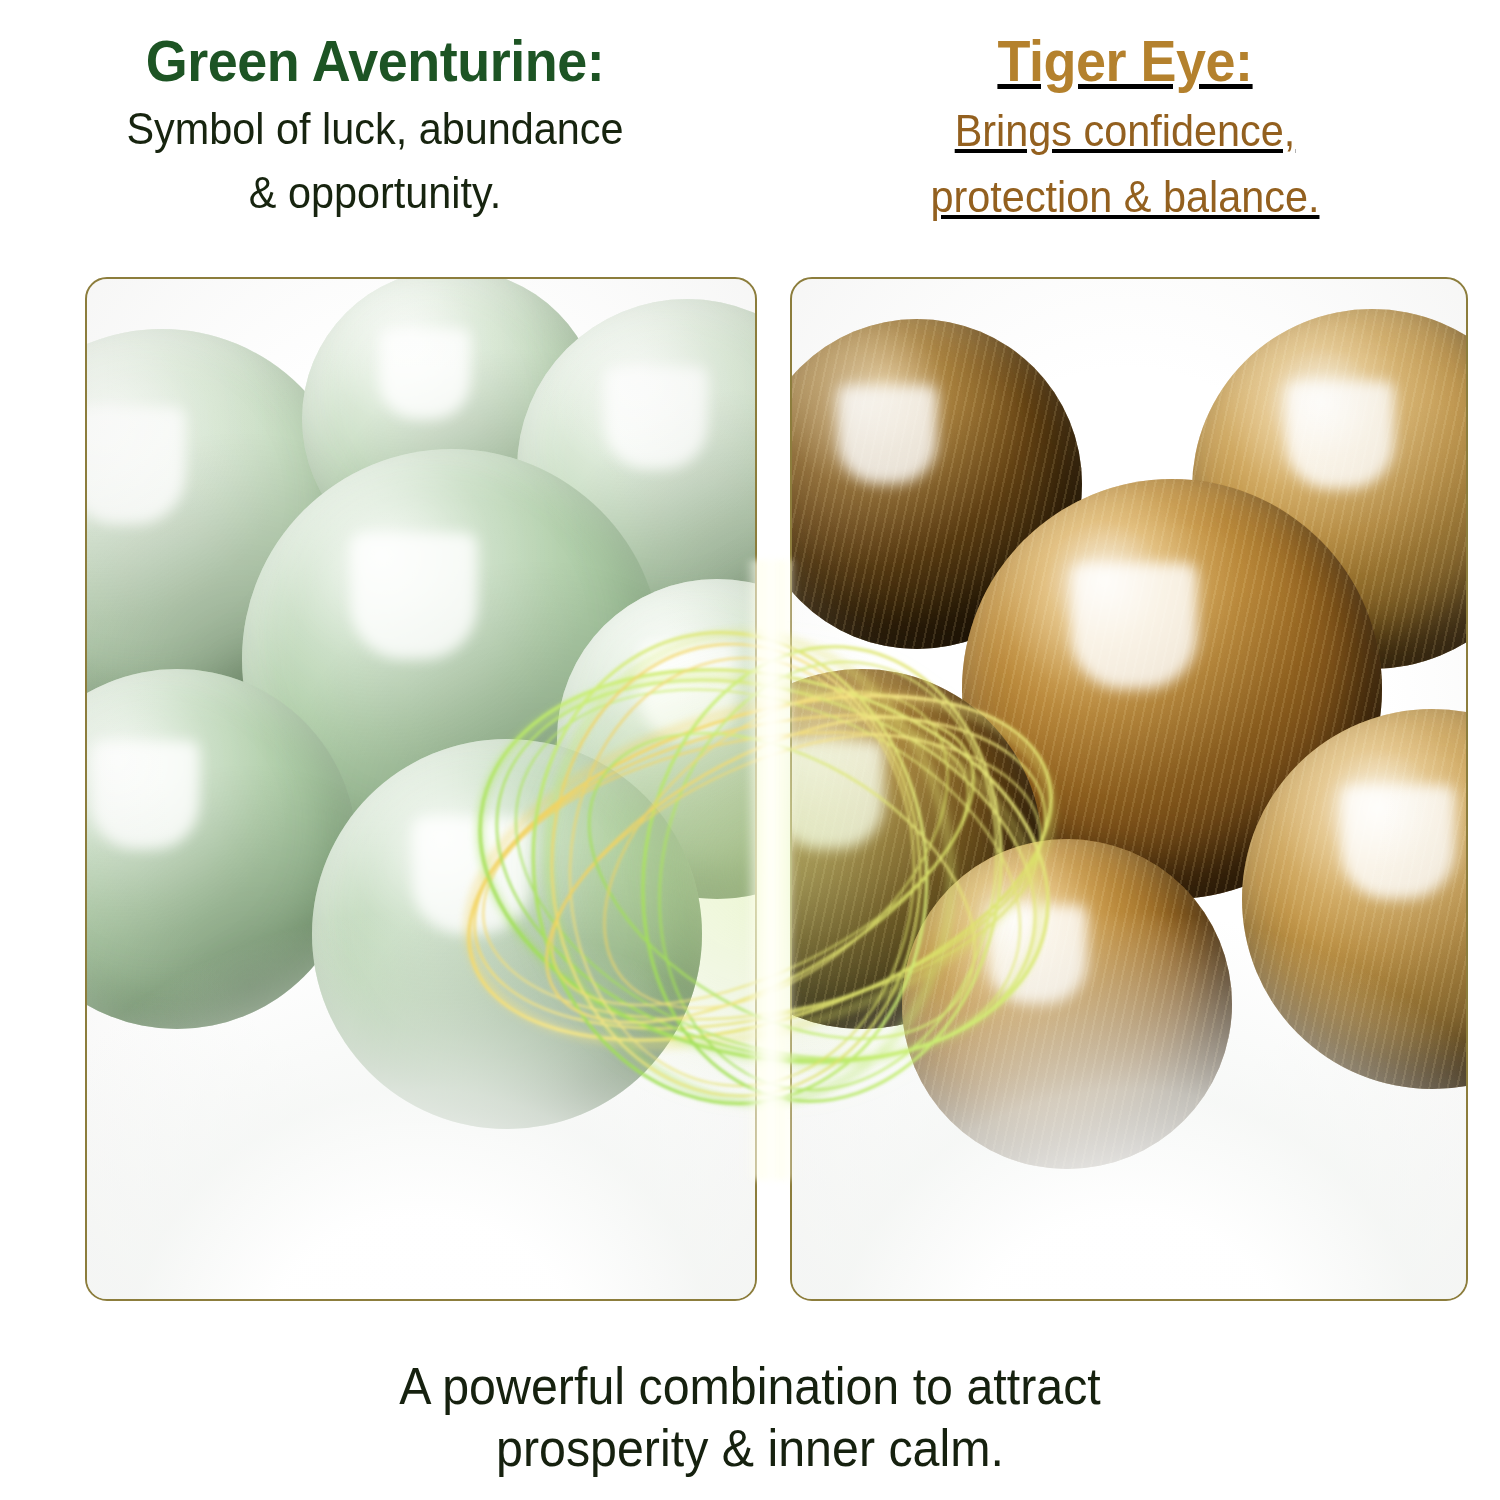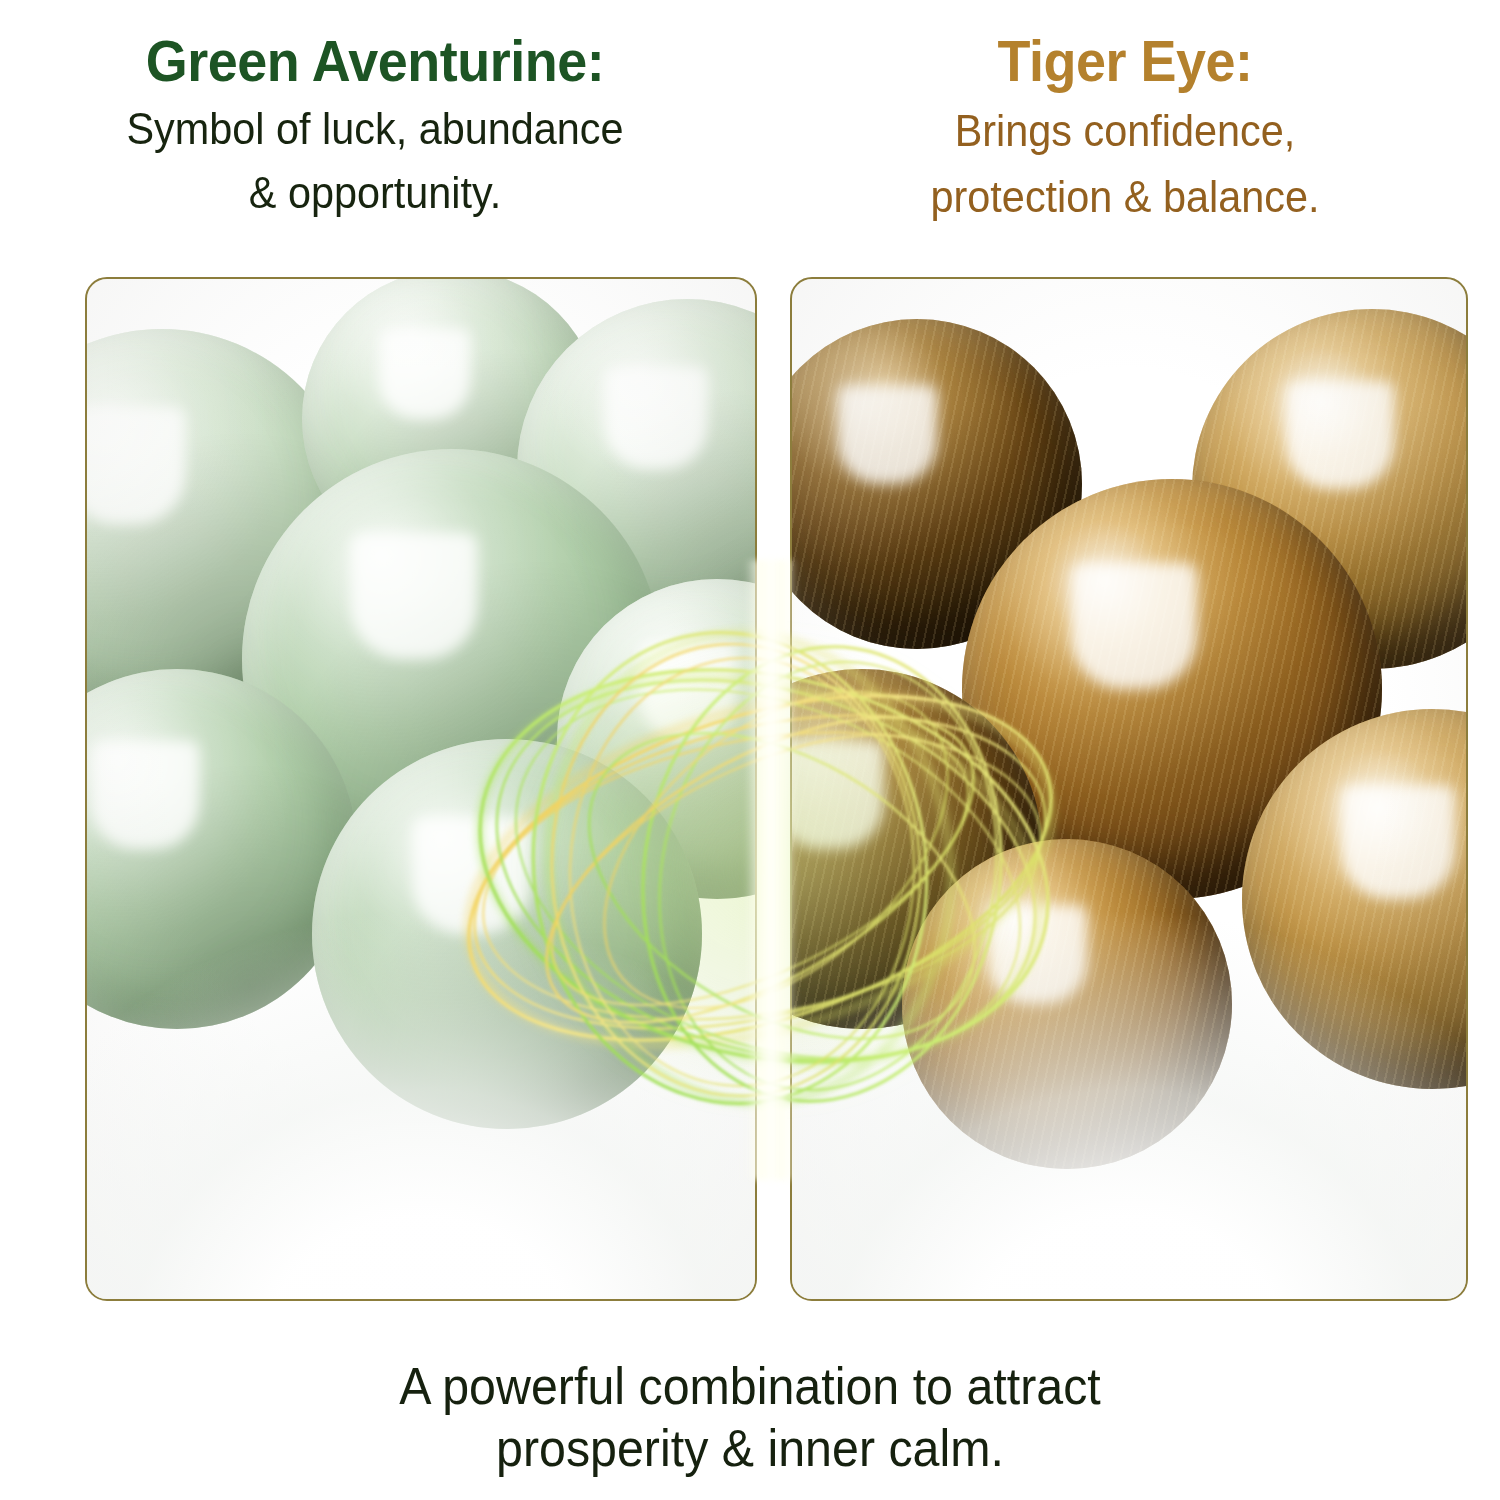--- a/index.html
+++ b/index.html
@@ -3,21 +3,21 @@
 <meta charset="utf-8">
 <style>
   html,body{margin:0;padding:0;background:#ffffff;}
   body{width:1500px;height:1500px;overflow:hidden;font-family:"Liberation Sans",sans-serif;}
 
   #stage{position:relative;width:1252px;height:1500px;background:#ffffff;}
 
   
   .hdr-col{position:absolute;top:0;width:750px;text-align:center;}
   .hdr-left{left:0;}
-  .hdr-right{left:750px;}
+  .hdr-right{left:750px;text-decoration:underline;}
 
   .hdr-title{
     font-weight:bold;
     font-size:58px;
     line-height:62px;
     letter-spacing:-0.5px;
     transform:scaleX(0.93);
     white-space:nowrap;
   }
   .hdr-left .hdr-title{color:#1d5424;margin-top:30px;}

